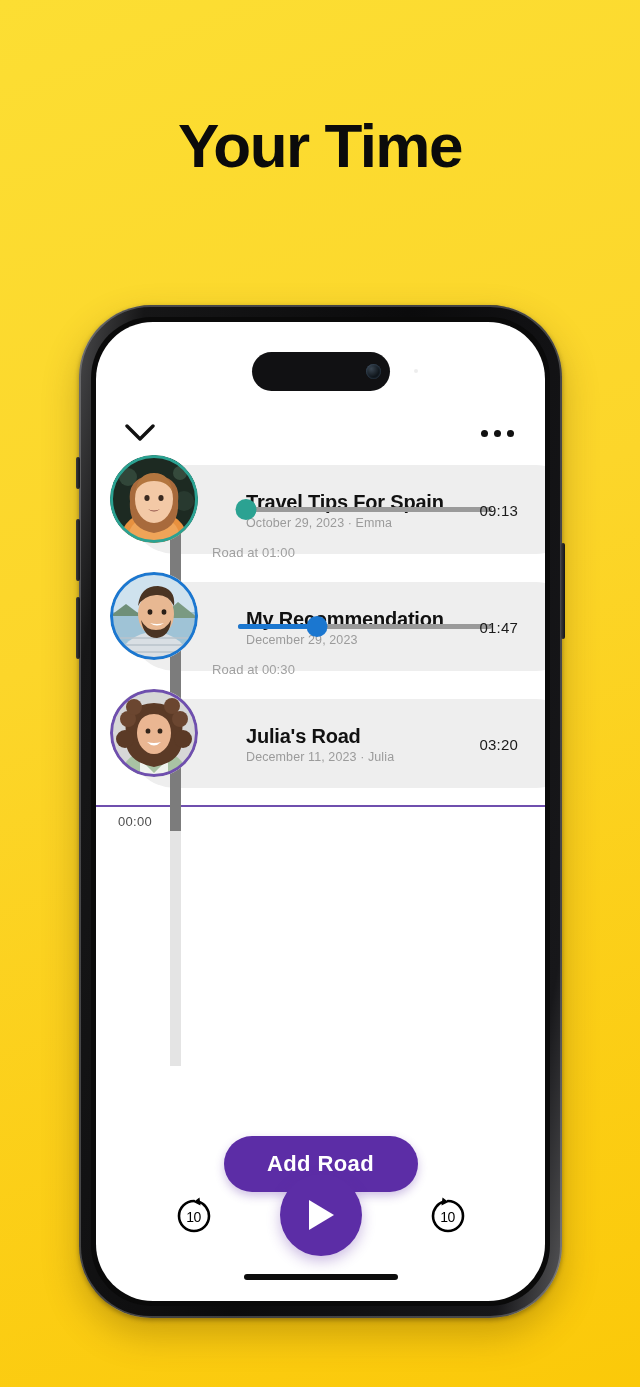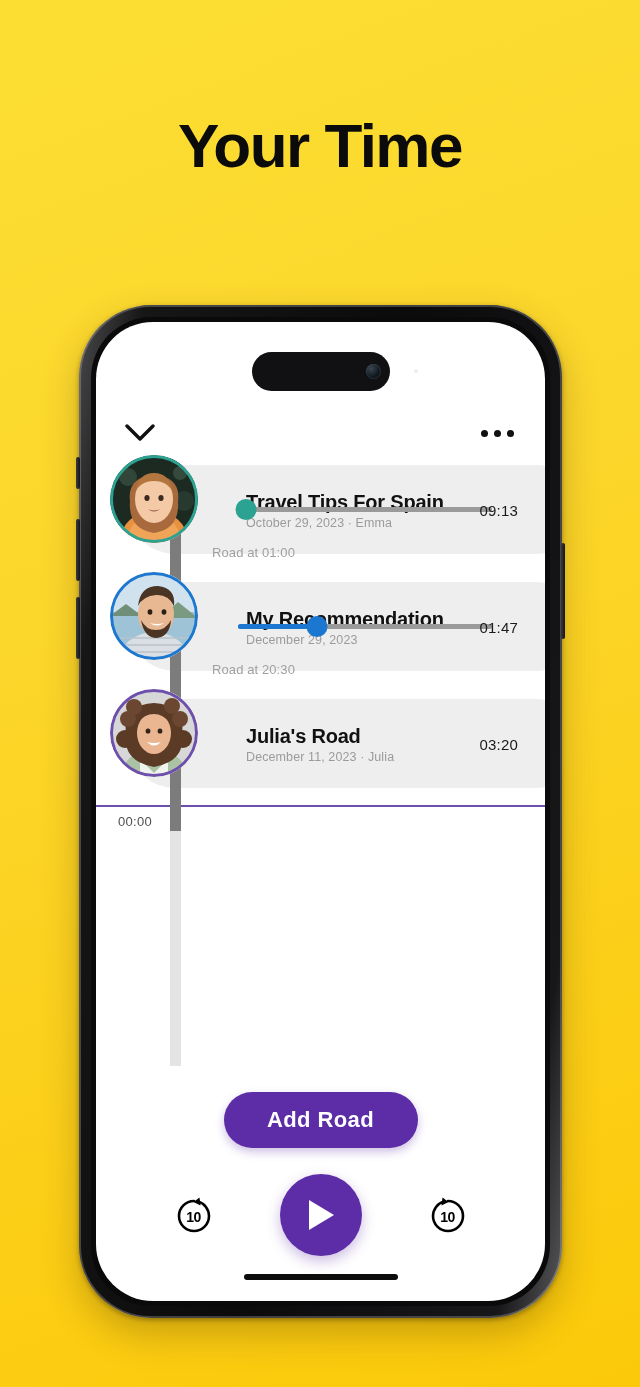--- a/index.html
+++ b/index.html
@@ -163,21 +163,21 @@
     display:flex; align-items:center; justify-content:center;
     box-shadow:0 4px 10px rgba(92,45,166,.30);
   }
   .controls {
     position:absolute; top:850px; left:0; width:100%; height:86px;
     display:flex; align-items:center; justify-content:center; gap:64px;
   }
   .skip { width:44px; height:44px; position:relative; }
   .skip .num {
     position:absolute; inset:0; display:flex; align-items:center; justify-content:center;
-    font-size:14px; font-weight:bold; color:#000; letter-spacing:-.5px;
+    font-size:14px; font-weight:normal; color:#000; letter-spacing:-.5px;
     padding-top:3px;
   }
   .play-btn {
     width:82px; height:82px; border-radius:50%;
     background:#5C2DA6; display:flex; align-items:center; justify-content:center;
     box-shadow:0 5px 14px rgba(92,45,166,.32);
   }
   .home-ind {
     position:absolute; bottom:21px; left:50%; transform:translateX(-50%);
     width:154px; height:6px; border-radius:3px; background:#0c0c0c;
@@ -291,21 +291,21 @@
                 </g>
                 <ellipse cx="46" cy="42" rx="18" ry="22" fill="#E8B892"></ellipse>
                 <path d="M28 34 Q30 14 48 14 Q66 16 64 34 Q58 22 46 23 Q33 24 28 34Z" fill="#4a3423"></path>
                 <path d="M31 48 Q34 66 47 66 Q60 64 61 48 Q56 58 46 58 Q36 58 31 48Z" fill="#4a3423"></path>
                 <ellipse cx="40" cy="40" rx="2.4" ry="2.8" fill="#2b2018"></ellipse>
                 <ellipse cx="54" cy="40" rx="2.4" ry="2.8" fill="#2b2018"></ellipse>
                 <path d="M40 51 Q47 56 54 51 Q47 53 40 51Z" fill="#fff"></path>
               </g>
             </svg>
           </div>
-          <div class="caption" style="top:86px">Road at 20:30</div>
+          <div class="caption" style="top:86px">Road at 00:30</div>
         </div>
 
         <div class="row" style="margin-top:16px">
           <div class="card compact">
             <div class="card-title">Julia's Road</div>
             <div class="card-meta">December 11, 2023  ·  Julia</div>
             <div class="card-time">03:20</div>
           </div>
           <div class="avatar" id="av2" style="--ring: #6F4FAE;">
             <svg class="av-svg" viewBox="0 0 88 88">
@@ -333,21 +333,21 @@
               </g>
             </svg>
           </div>
         </div>
 
       </div>
 
       <div class="divider" style="background: rgb(111, 79, 174);"></div>
       <div class="zero-label">00:00</div>
 
-      <div class="add-road" style="background: rgb(92, 45, 166);">Add Road</div>
+      <div class="add-road" style="background: rgb(92, 45, 166); margin-top: 44px;">Add Road</div>
 
       <div class="controls">
 
         <div class="skip">
           <svg width="44" height="44" viewBox="0 0 44 44">
             <path d="M22 8 A15 15 0 1 0 37 23 A15 15 0 0 0 26 8.6" fill="none" stroke="#000" stroke-width="2.6" stroke-linecap="round"></path>
             <path d="M27.5 4.5 L21.5 9 L28.5 12.5 Z" fill="#000"></path>
           </svg>
           <span class="num">10</span>
         </div>

